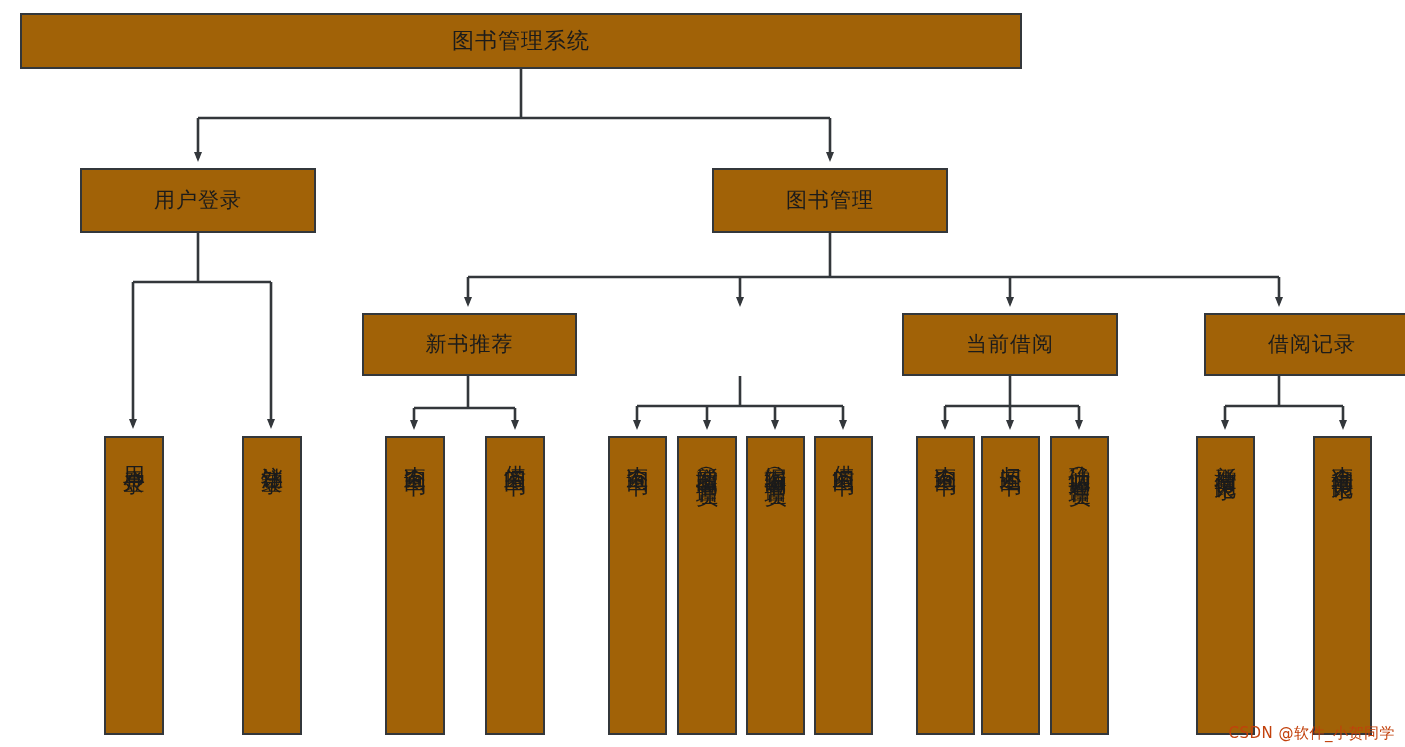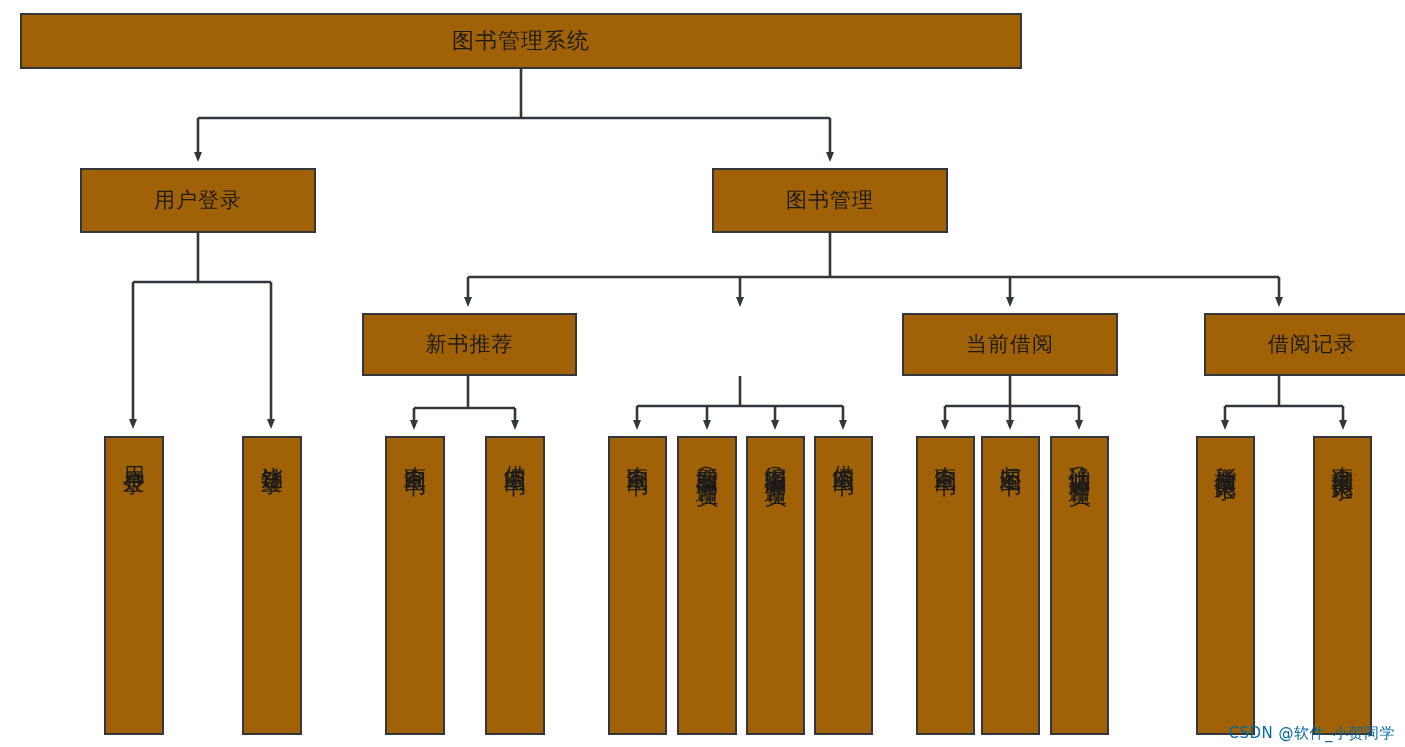--- a/index.html
+++ b/index.html
@@ -37,21 +37,21 @@
     font-size:22px;
     letter-spacing:3px;
     line-height:1.0;
     white-space:nowrap;
   }
 
   .watermark{
     position:absolute;
     right:10px;bottom:4px;
     font-size:15px;
-    color:#0369a1;
+    color:#c2410c;
     letter-spacing:0.5px;
     white-space:nowrap;
     pointer-events:none;
   }
 </style>
 </head>
 <body>
 
 <div id="diagram-root">
 

